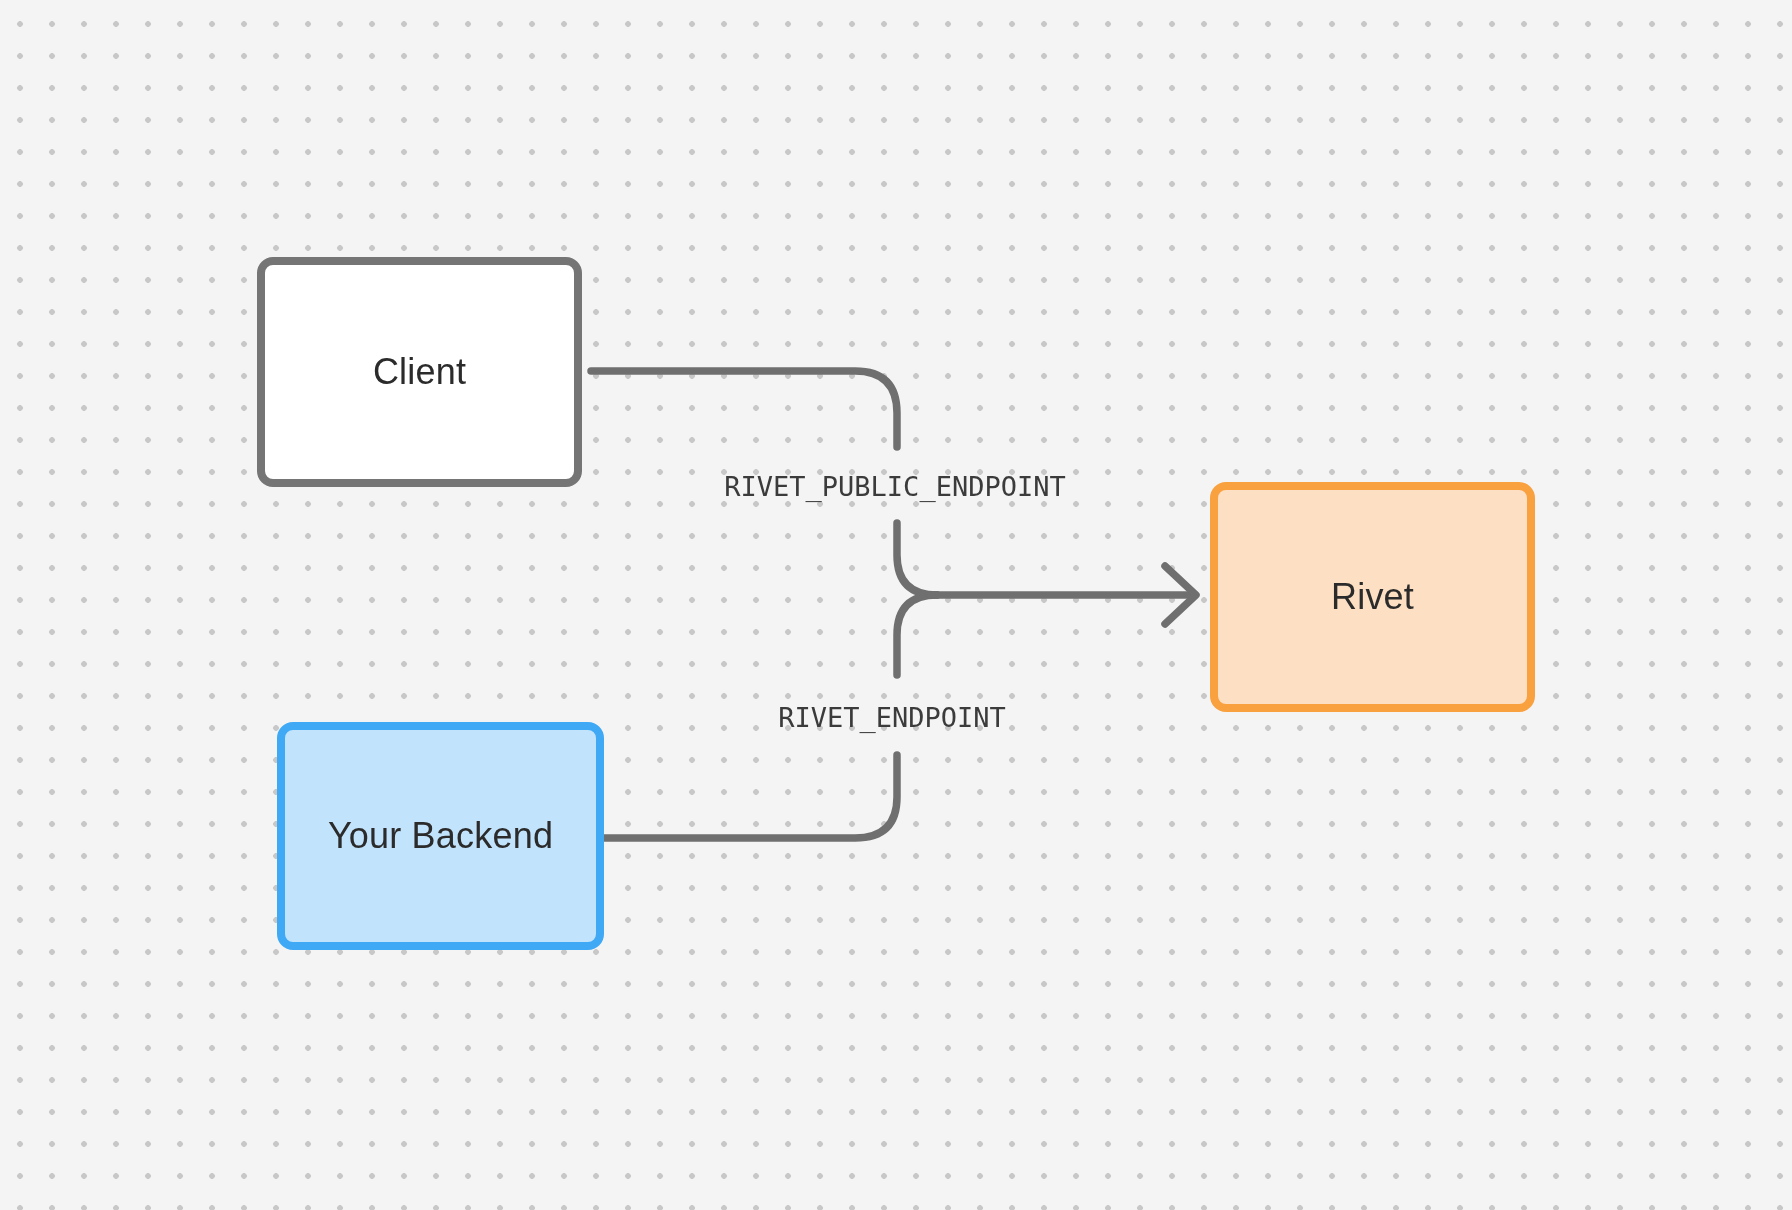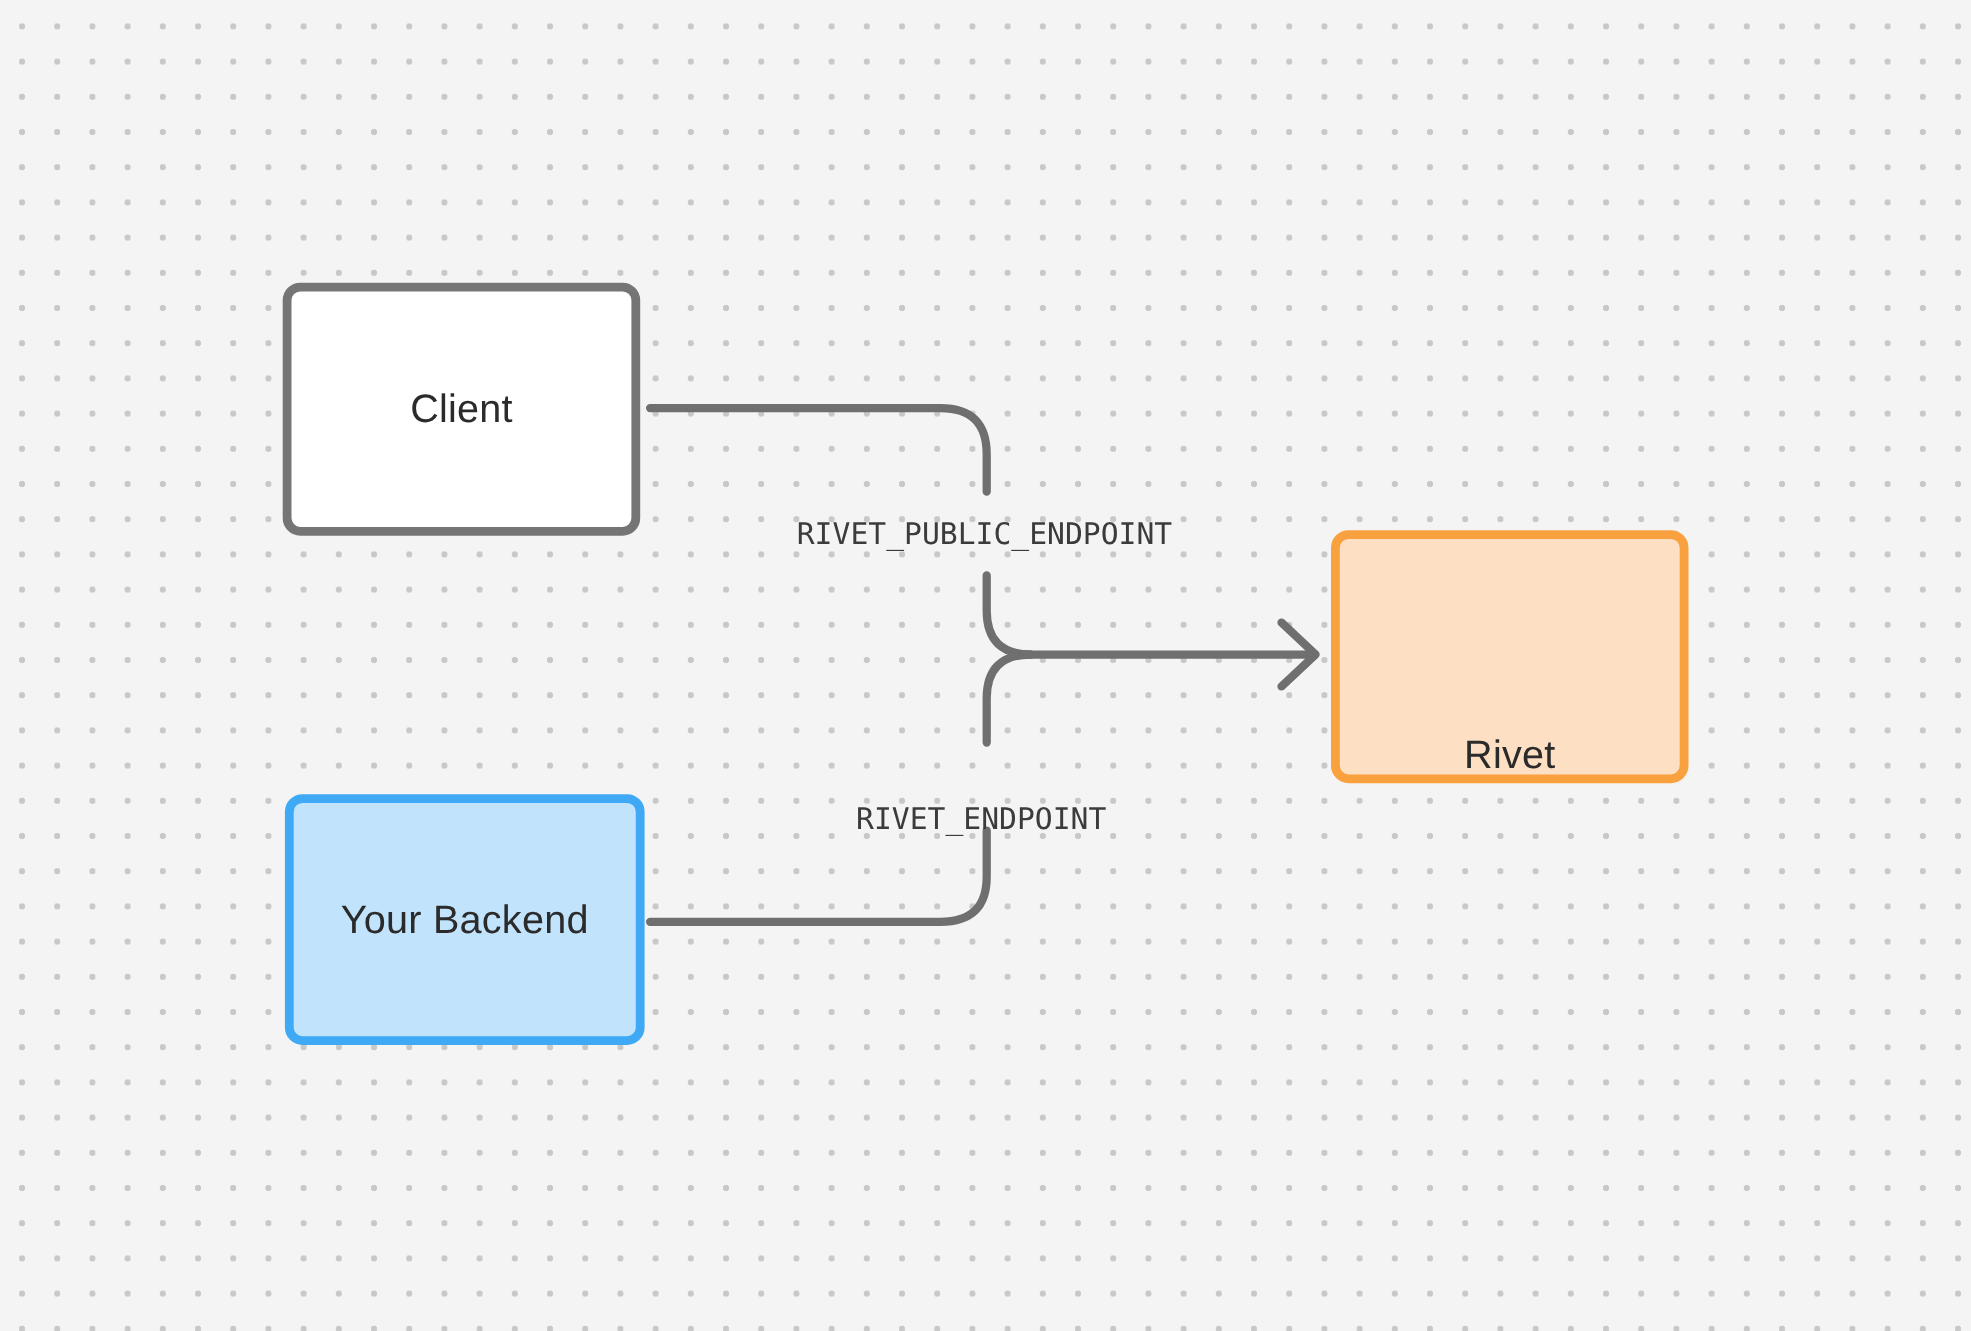--- a/index.html
+++ b/index.html
@@ -44,49 +44,47 @@
     letter-spacing: 0.2px;
     white-space: nowrap;
   }
   .node-client {
     left: 257px;
     top: 257px;
     width: 325px;
     height: 230px;
   }
   .node-backend {
-    left: 259px;
+    left: 277px;
     top: 722px;
     width: 327px;
     height: 228px;
   }
   .node-rivet {
     left: 1210px;
     top: 482px;
     width: 325px;
     height: 230px;
-    align-items: flex-end;
   }
   .edge-label {
     position: absolute;
     transform: translate(-50%, -50%);
     font-family: "DejaVu Sans Mono", "Liberation Mono", monospace;
     font-size: 27px;
     line-height: 1;
     color: #3b3b3b;
     white-space: nowrap;
   }
   .edge-label-public {
     left: 895px;
     top: 486px;
   }
   .edge-label-endpoint {
     left: 892px;
     top: 717px;
-    margin-top: 28px;
   }
 </style>
 </head>
 <body>
 
 <div class="canvas" style="background-color: rgb(244, 244, 244);">
 
   <svg class="edge-layer" viewBox="0 0 1792 1210" xmlns="http://www.w3.org/2000/svg">
     <g fill="none" stroke="#6f6f6f" stroke-width="7.5" stroke-linecap="round" stroke-linejoin="round" style="stroke: rgb(111, 111, 111);">
 

